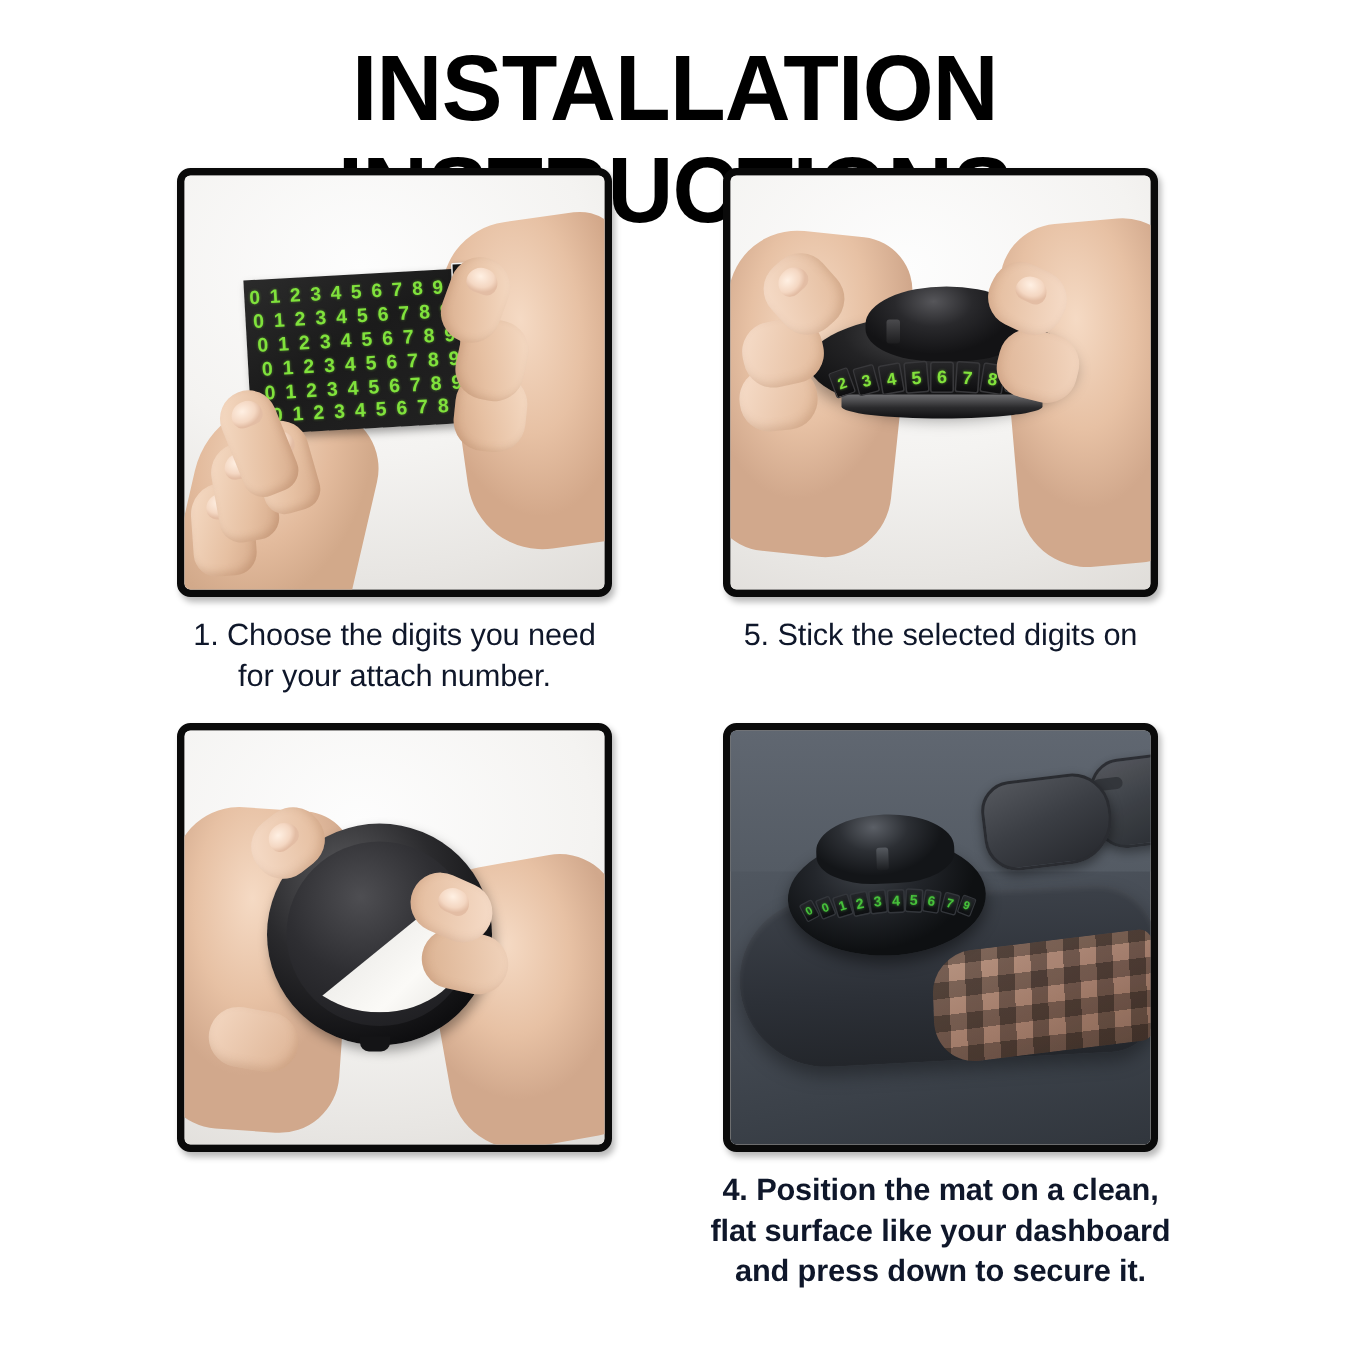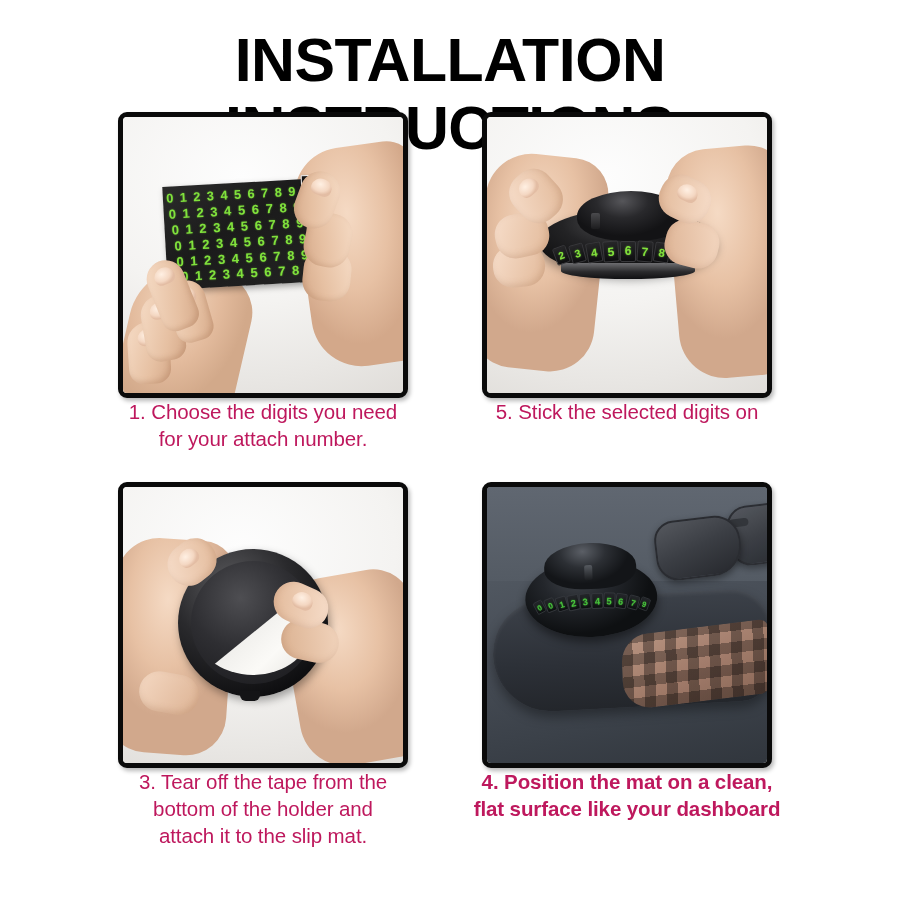--- a/index.html
+++ b/index.html
@@ -38,26 +38,27 @@
     width: 290px; height: 286px;
     border: 5px solid #0a0a0a;
     border-radius: 9px;
     overflow: hidden;
     background: #f2f1ef;
     box-shadow: 2px 3px 4px rgba(0,0,0,0.28);
   }
   .photo-inner { position: absolute; inset: 0; overflow: hidden; }
 
   .caption {
+    margin-top: 12px;
     width: 290px;
     text-align: center;
     font-family: "Liberation Sans", sans-serif;
     font-size: 20.5px;
     line-height: 27px;
-    color: #be185d;
+    color: #0f172a;
     letter-spacing: -0.1px;
   }
   .step-4 .caption { width: 320px; margin-left: -15px; font-weight: bold; }
   .step-3 .caption { width: 300px; margin-left: -5px; }
 
   
   .bg-white-studio {
     position:absolute; inset:0;
     background:
       radial-gradient(115% 95% at 42% 22%, #fdfdfd 0%, #f4f3f1 48%, #e8e6e3 78%, #dedbd7 100%);
@@ -513,25 +514,20 @@
           <div class="h3-l2"></div>
           <div class="h3-l1">
               <div class="nail"></div>
             </div>
           <div class="h3-r2"></div>
           <div class="h3-r1">
               <div class="nail"></div>
             </div>
         </div>
       </div>
-      <div class="caption">
-        <div>3. Tear off the tape from the</div>
-        <div>bottom of the holder and</div>
-        <div>attach it to the slip mat.</div>
-      </div>
     </div>
 
     <div class="step step-4">
       <div class="photo">
         <div class="photo-inner">
           <div class="dash-bg"></div>
           <div class="dash-upper"></div>
 
           <div class="mat">
             <div class="mat-pad"></div>
@@ -558,17 +554,18 @@
               <i>6</i>
               <i>7</i>
               <i>9</i>
             </div>
           </div>
         </div>
       </div>
       <div class="caption">
         <div>4. Position the mat on a clean,</div>
         <div>flat surface like your dashboard</div>
+        <div>and press down to secure it.</div>
       </div>
     </div>
 
   </div>
 </div>
 
 </body></html>

